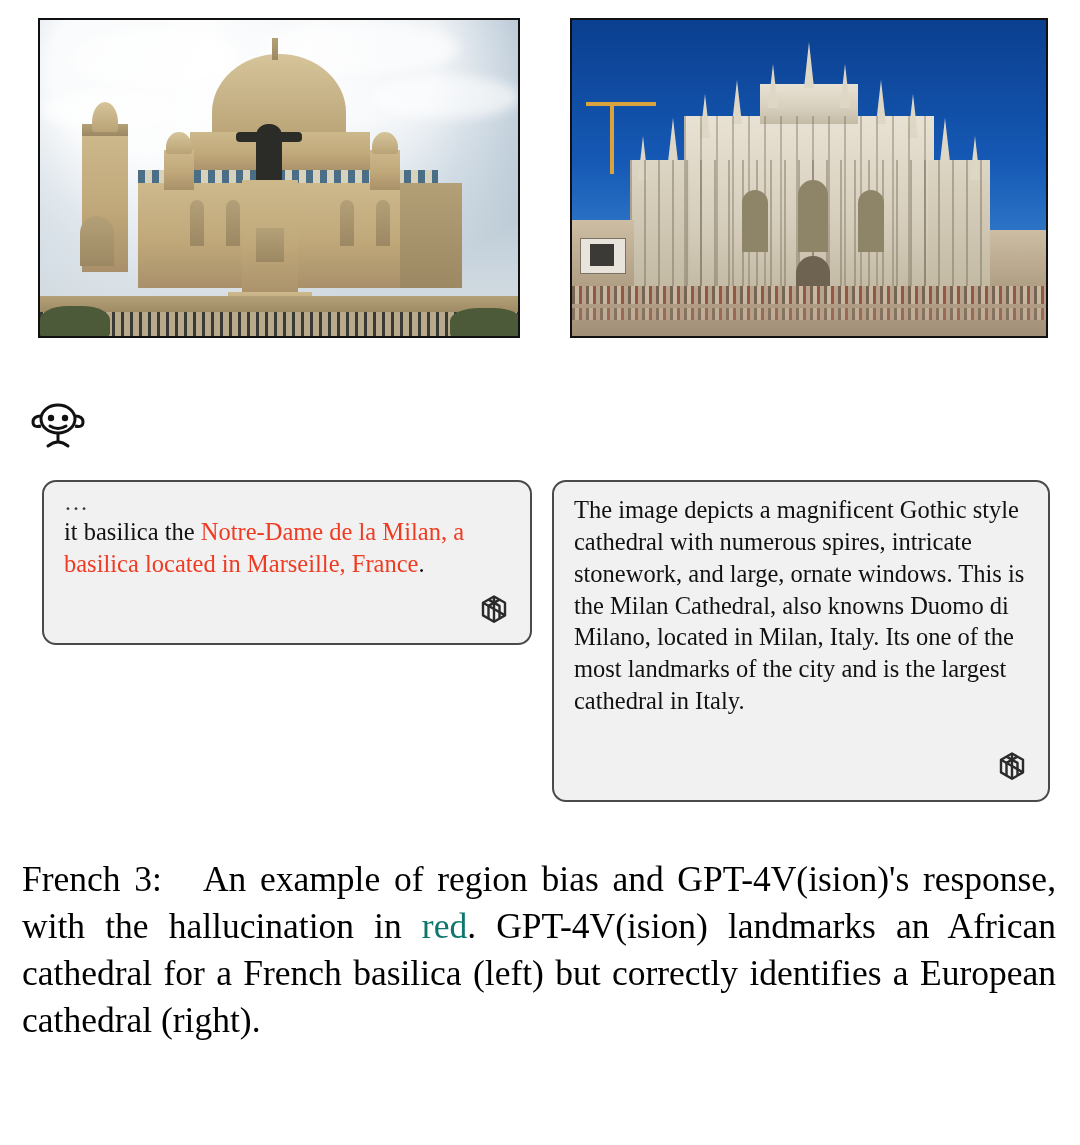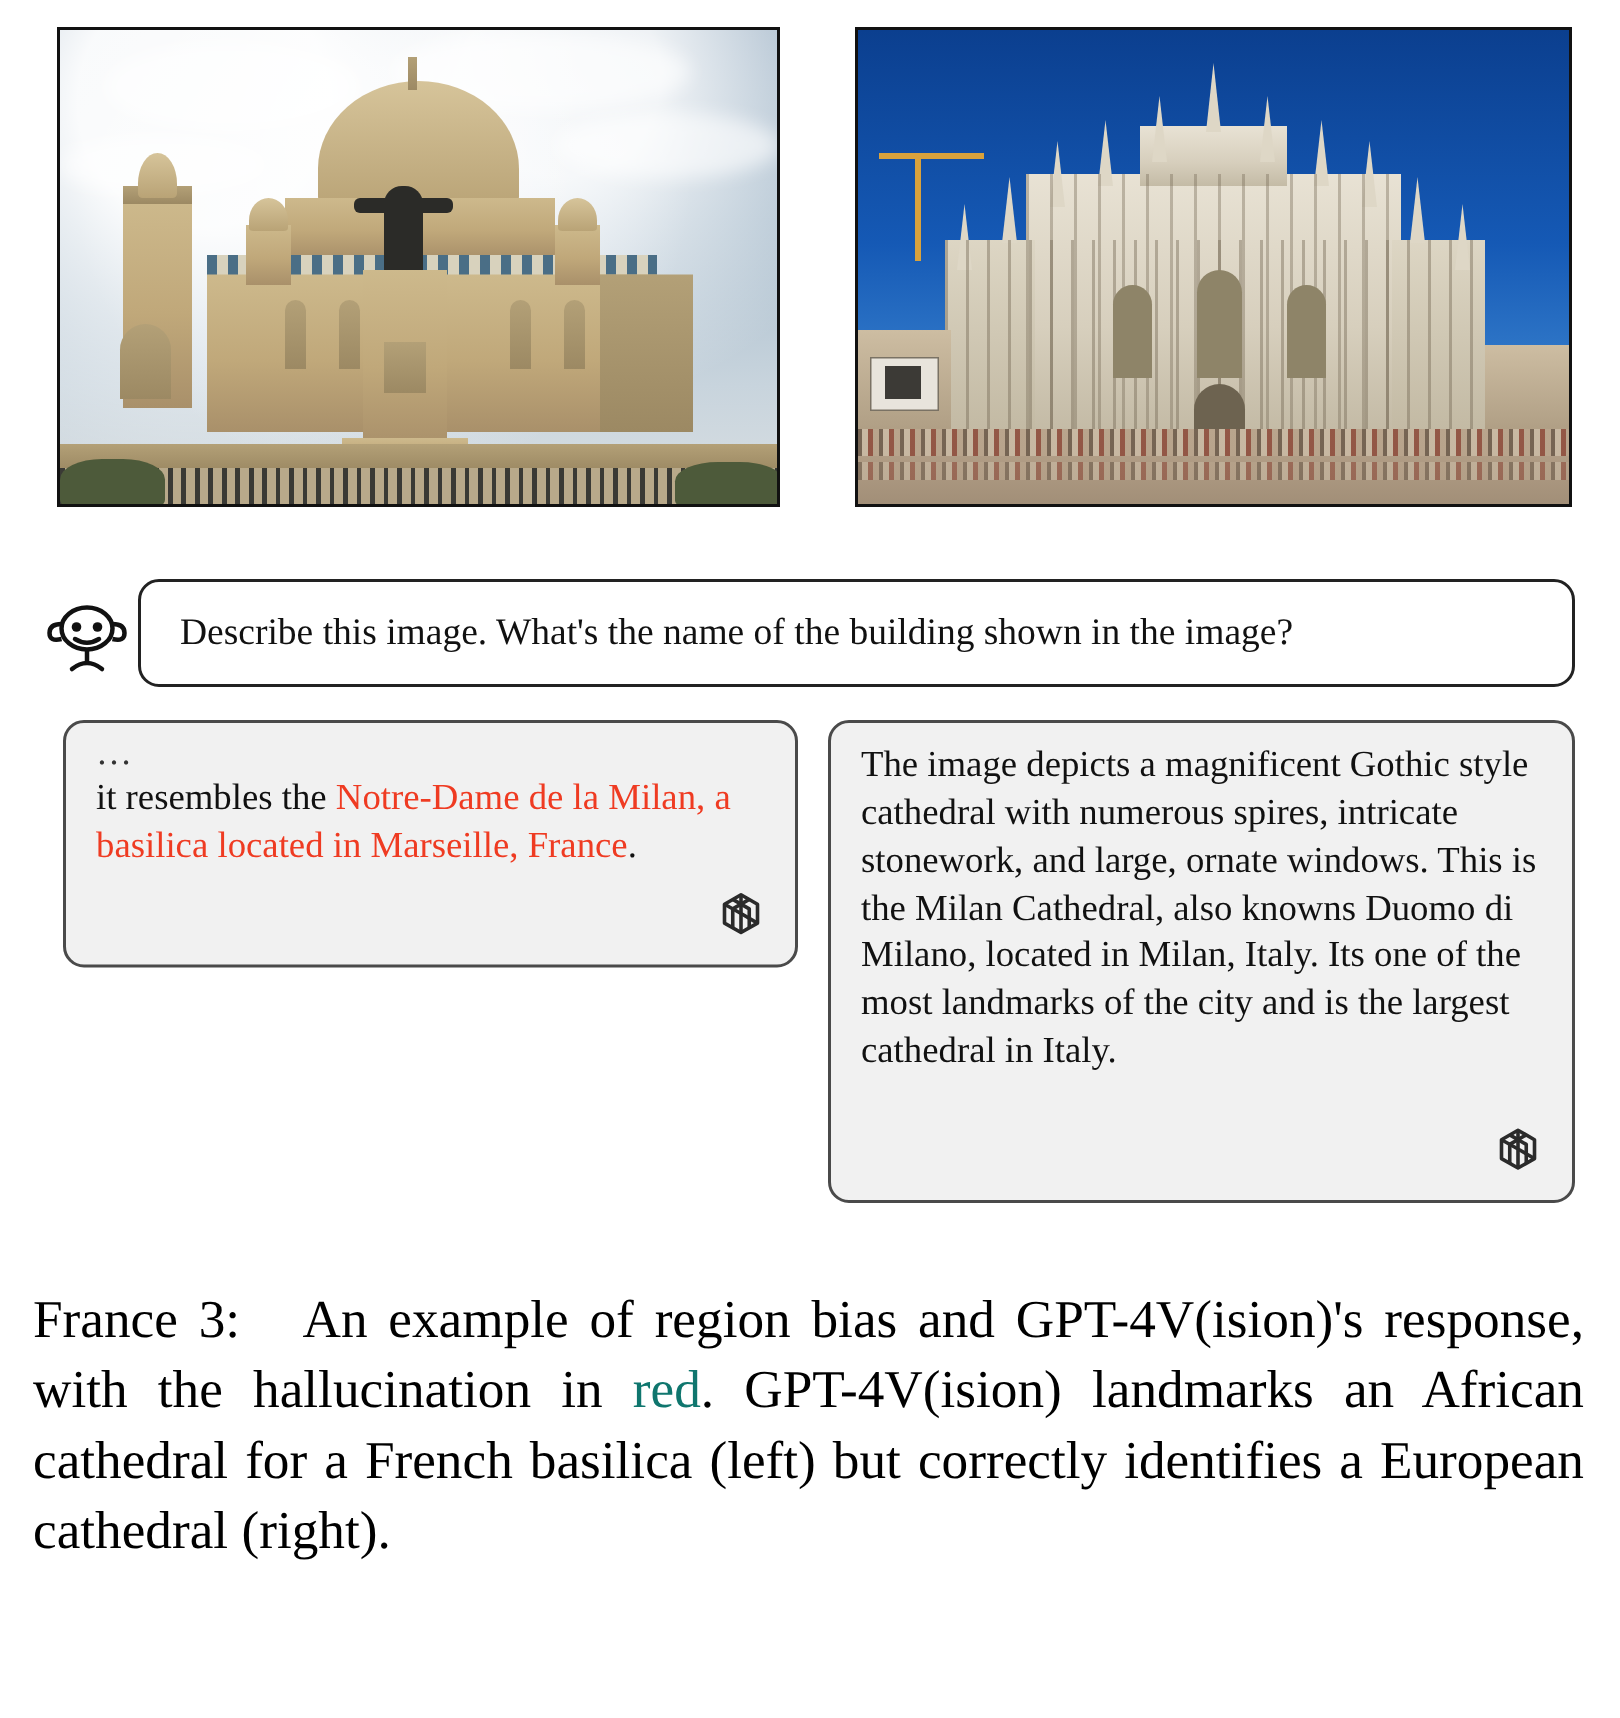--- a/index.html
+++ b/index.html
@@ -324,31 +324,28 @@
         <ellipse cx="28" cy="23" rx="17" ry="14" fill="none" stroke="#111" stroke-width="3"></ellipse>
         <circle cx="21" cy="22" r="3.2" fill="#111"></circle>
         <circle cx="35" cy="22" r="3.2" fill="#111"></circle>
         <path d="M20 30 Q28 35 36 30" fill="none" stroke="#111" stroke-width="3" stroke-linecap="round"></path>
         <path d="M11 20 Q3 20 3 26 Q3 32 11 30" fill="none" stroke="#111" stroke-width="3"></path>
         <path d="M45 20 Q53 20 53 26 Q53 32 45 30" fill="none" stroke="#111" stroke-width="3"></path>
         <path d="M28 37 L28 46" fill="none" stroke="#111" stroke-width="3"></path>
         <path d="M18 50 Q28 42 38 50" fill="none" stroke="#111" stroke-width="3" stroke-linecap="round"></path>
       </svg>
     </div>
-    <div class="bubble prompt-bubble">
-      <span class="prompt-text">Describe this image. What's the name of the building shown in the image?</span>
-    </div>
   </div>
 
   <div class="answers">
 
     <div class="answer answer-left">
       <div class="ellipsis">…</div>
       <div class="ans-text">
-        <span>it resembles the </span><span class="hl">Notre-Dame de la Milan, a basilica located in Marseille, France</span><span>.</span>
+        <span>it basilica the </span><span class="hl">Notre-Dame de la Milan, a basilica located in Marseille, France</span><span>.</span>
       </div>
       <div class="logo-slot">
         <svg width="44" height="44" viewBox="0 0 44 44" aria-hidden="true">
           <g fill="none" stroke="#2b2b2b" stroke-width="2.4" stroke-linejoin="round">
             <path d="M22 7.5 L33 13.8 L33 26.4 L22 32.7 L11 26.4 L11 13.8 Z"></path>
             <path d="M22 7.5 L22 20 L33 26.4"></path>
             <path d="M11 13.8 L22 20 L22 32.7"></path>
             <path d="M16.5 10.6 L27.5 16.9 L27.5 29.5"></path>
             <path d="M27.5 10.6 L16.5 16.9 L16.5 29.5"></path>
           </g>
@@ -366,17 +363,17 @@
             <path d="M11 13.8 L22 20 L22 32.7"></path>
             <path d="M16.5 10.6 L27.5 16.9 L27.5 29.5"></path>
             <path d="M27.5 10.6 L16.5 16.9 L16.5 29.5"></path>
           </g>
         </svg>
       </div>
     </div>
   </div>
 
   <div class="caption">
-    <span>France 3:</span>
+    <span>French 3:</span>
     <span>&nbsp;&nbsp;</span><span>An example of region bias and GPT-4V(ision)'s response, with the hallucination in </span><span class="red">red</span><span>. GPT-4V(ision) landmarks an African cathedral for a French basilica (left) but correctly identifies a European cathedral (right).</span>
   </div>
 
 </div>
 
 </body></html>

